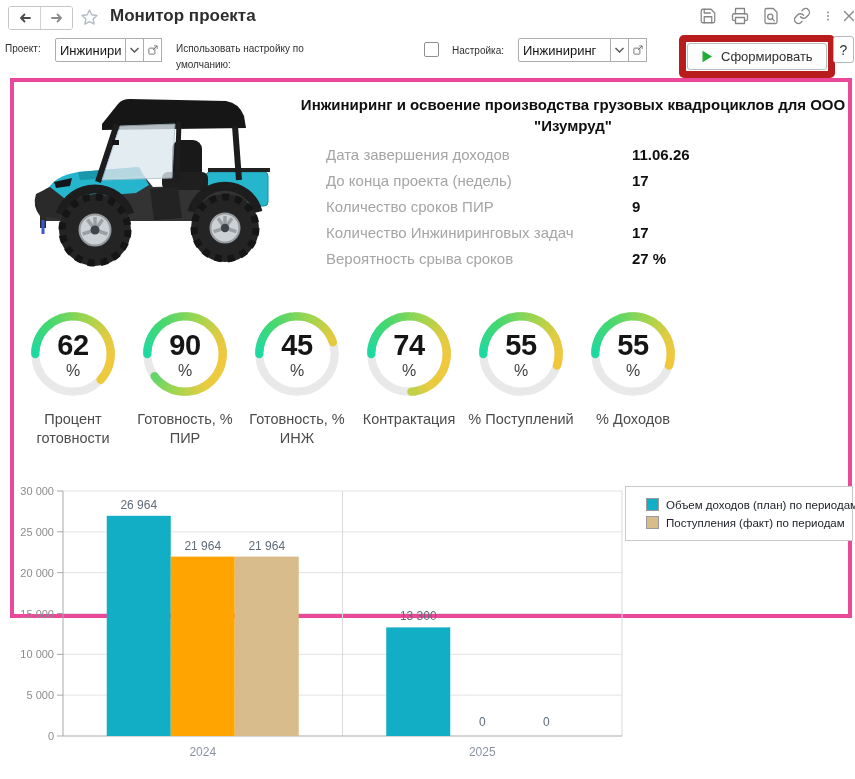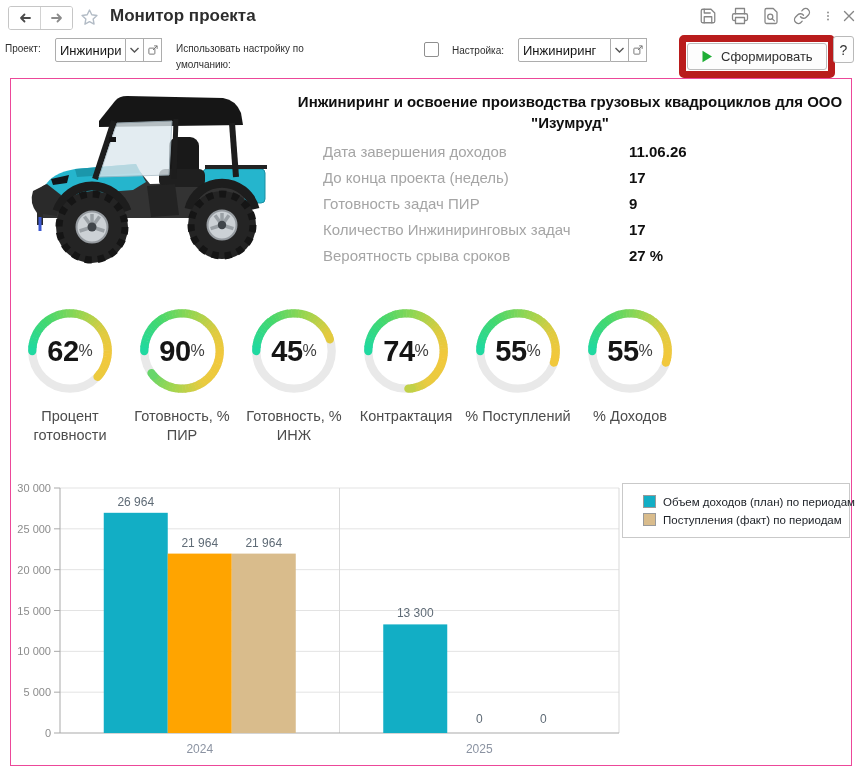--- a/index.html
+++ b/index.html
@@ -26,32 +26,32 @@
   #combo-setting input{width:93px;}
   .cbtn{width:18px;height:24px;box-sizing:border-box;border:1px solid #adadad;border-left:none;background:#fff;
         display:flex;align-items:center;justify-content:center;cursor:pointer;}
   .checkbox{position:absolute;left:424px;top:42px;width:15px;height:15px;box-sizing:border-box;border:1px solid #8f8f8f;border-radius:2px;background:#fff;cursor:pointer;}
   #btn-generate-wrap{position:absolute;left:679px;top:35px;border:7px solid #b91c1c;border-radius:5px;padding:1px;background:#fff;cursor:pointer;}
   #btn-generate{display:flex;align-items:center;gap:8px;padding:0 13px;height:25px;border:1px solid #bdbdbd;border-radius:3px;
                 background:#fdfdfd;font-size:13px;color:#2f2f2f;}
   #btn-help{position:absolute;left:833px;top:36px;width:21px;height:27px;box-sizing:border-box;border:1px solid #b9b9b9;border-radius:3px;
             background:#fdfdfd;font-size:14px;color:#333;display:flex;align-items:center;justify-content:center;cursor:pointer;}
   
-  .report{position:absolute;left:10px;top:78px;width:842px;height:688px;border:1px solid #ec4899;background:#fff;box-sizing:border-box;}
+  .report{position:absolute;left:10px;top:78px;width:842px;height:540px;border:4px solid #ec4899;background:#fff;box-sizing:border-box;}
   .vehicle{position:absolute;left:6px;top:6px;width:256px;height:186px;}
   .ptitle{position:absolute;left:278px;top:12px;width:562px;text-align:center;font-size:15px;font-weight:bold;color:#0f0f0f;line-height:21px;}
   .kv{position:absolute;left:300px;top:60px;width:542px;}
   .kv-row{position:relative;height:26px;font-size:15px;}
   .kv-label{position:absolute;left:12px;top:4px;color:#a5a5a5;}
   .kv-value{position:absolute;left:318px;top:4px;font-weight:bold;color:#0f0f0f;}
   
   .gauges{position:absolute;left:3px;top:226px;width:836px;display:flex;}
   .gauge{width:112px;}
   .ring{position:relative;width:92px;height:92px;margin:0 auto;}
-  .gval{position:absolute;inset:0;display:flex;align-items:center;justify-content:center;}
+  .gval{position:absolute;inset:0;display:flex;align-items:center;justify-content:center;flex-direction:column;}
   .gval .num{font-size:29px;font-weight:bold;color:#151515;letter-spacing:-.5px;}
   .gval .gunit{font-size:16px;color:#3f3f3f;}
   .glabel{margin-top:10px;text-align:center;font-size:14.5px;color:#4c4c4c;line-height:19px;}
   
   .chart{position:absolute;left:4px;top:382px;width:835px;height:302px;}
   .chart svg text{font-family:"Liberation Sans",sans-serif;}
   .legend{position:absolute;left:607px;top:22px;width:228px;border:1px solid #c9c9c9;background:#fff;padding:6px 8px;box-sizing:border-box;}
   .legend-item{display:flex;align-items:center;gap:7px;margin:5px 12px;}
   .legend-swatch{width:13px;height:13px;border:1px solid #9a9a9a;box-sizing:border-box;flex:none;}
   .legend-label{font-size:11.5px;color:#20242a;white-space:nowrap;}
@@ -219,21 +219,21 @@
     <div class="kv">
       <div class="kv-row">
         <span class="kv-label">Дата завершения доходов</span>
         <span class="kv-value">11.06.26</span>
       </div>
       <div class="kv-row">
         <span class="kv-label">До конца проекта (недель)</span>
         <span class="kv-value">17</span>
       </div>
       <div class="kv-row">
-        <span class="kv-label">Готовность задач ПИР</span>
+        <span class="kv-label">Количество сроков ПИР</span>
         <span class="kv-value">9</span>
       </div>
       <div class="kv-row">
         <span class="kv-label">Количество Инжиниринговых задач</span>
         <span class="kv-value">17</span>
       </div>
       <div class="kv-row">
         <span class="kv-label">Вероятность срыва сроков</span>
         <span class="kv-value">27 %</span>
       </div>

